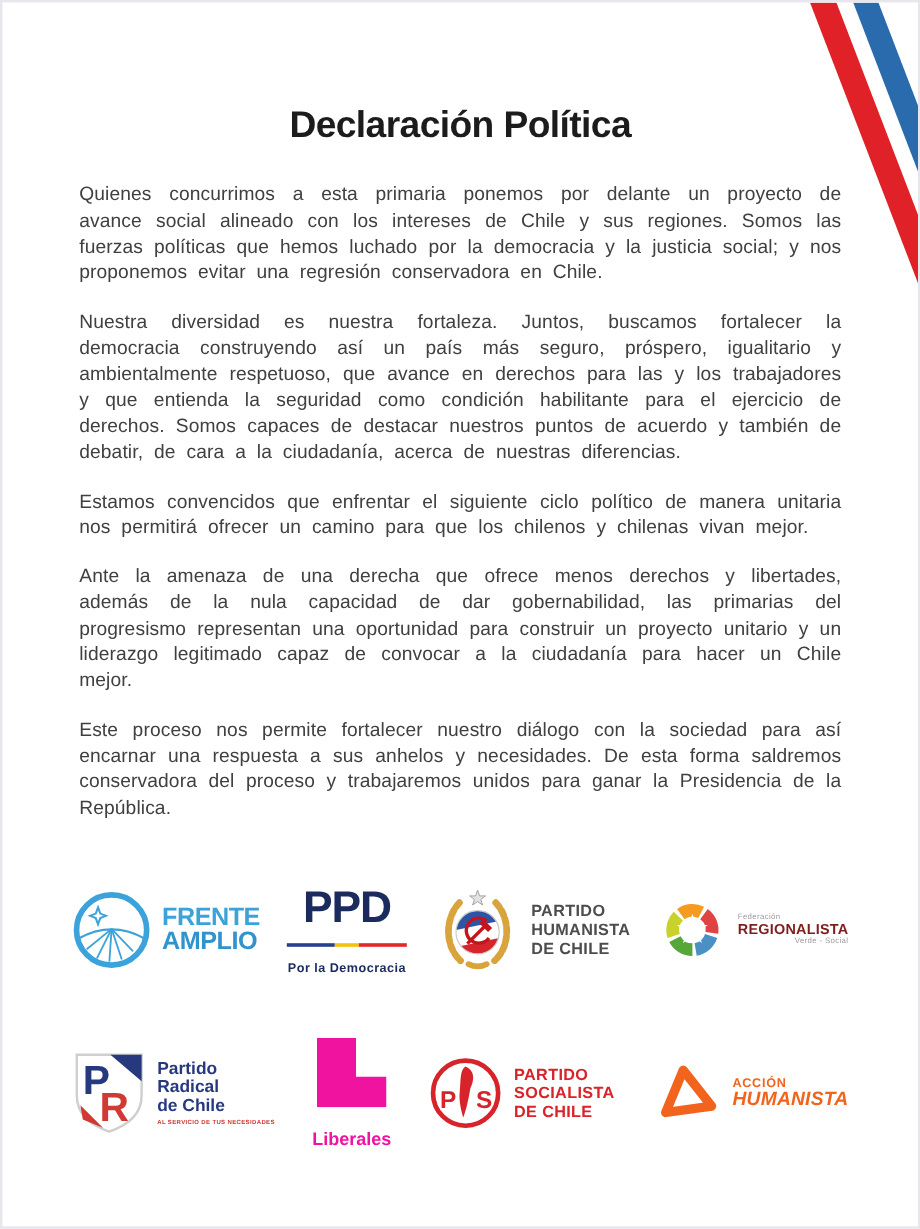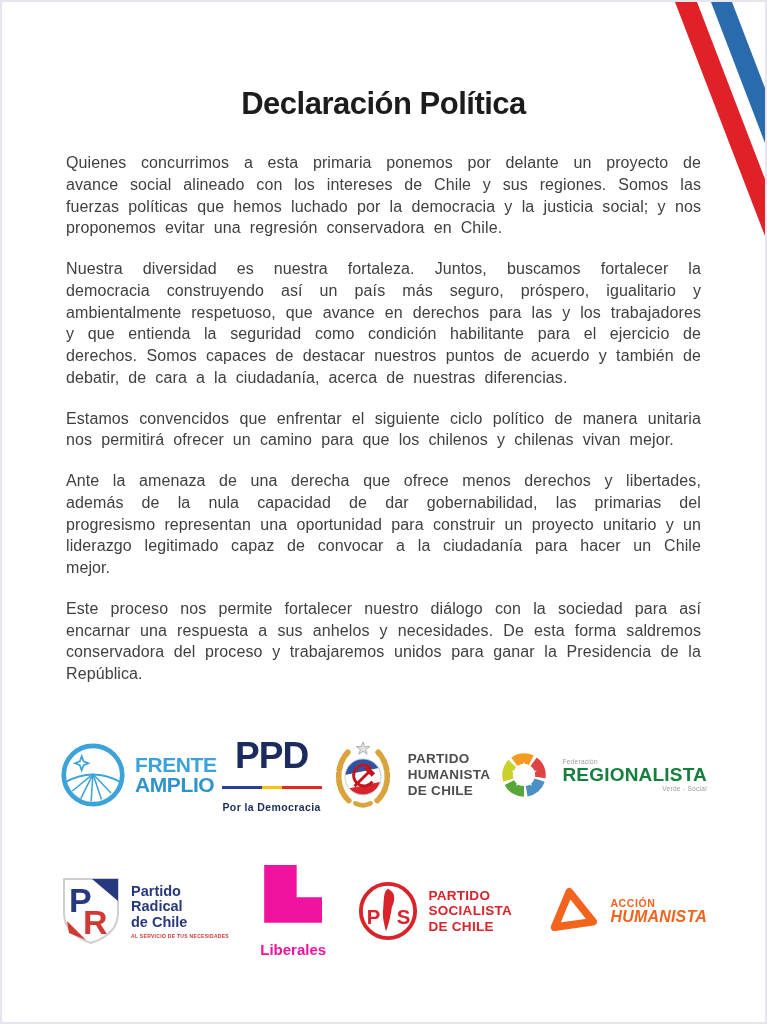--- a/index.html
+++ b/index.html
@@ -47,21 +47,21 @@
   .ppd-line i{display:block;height:100%;}
   .ppd-line .b{width:40%;background:#29408E;}
   .ppd-line .y{width:20%;background:#F4C20D;}
   .ppd-line .r{width:40%;background:#E02927;}
   .ppd-tagline{font-size:10.5px;font-weight:700;letter-spacing:.4px;color:#1B2B5E;}
   
   .pc-name{font-size:13.5px;font-weight:800;line-height:1.18;letter-spacing:.3px;color:#4D4D4D;}
   
   .frvs .small{font-size:6.5px;color:#9a9a9a;letter-spacing:.3px;}
   .frvs .small.right{text-align:right;}
-  .frvs-name{font-size:19px;font-weight:800;letter-spacing:.2px;color:#15803d;line-height:1.05;}
+  .frvs-name{font-size:12px;font-weight:800;letter-spacing:.2px;color:#7f1d1d;line-height:1.05;}
   
   .pr-name{font-size:14.5px;font-weight:800;line-height:1.08;color:#27397E;}
   .pr-tagline{font-size:5px;font-weight:700;letter-spacing:.3px;color:#CF3832;margin-top:2px;text-transform:uppercase;}
   
   .liberales{display:flex;flex-direction:column;align-items:center;}
   .lib-l{width:58px;height:58px;background:#F013A0;
     clip-path:polygon(0 0,56% 0,56% 56%,100% 56%,100% 100%,0 100%);}
   .lib-name{margin-top:9px;font-size:15px;font-weight:800;color:#F013A0;}
   
   .ps-name{font-size:13.5px;font-weight:800;line-height:1.15;letter-spacing:.3px;color:#D8232A;}

